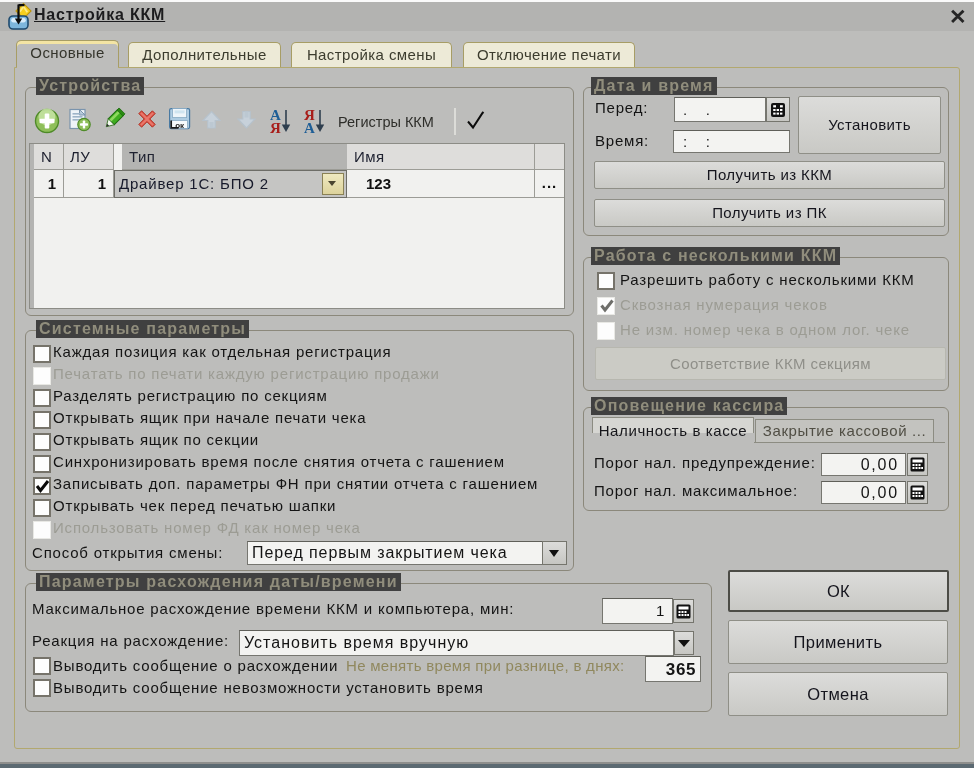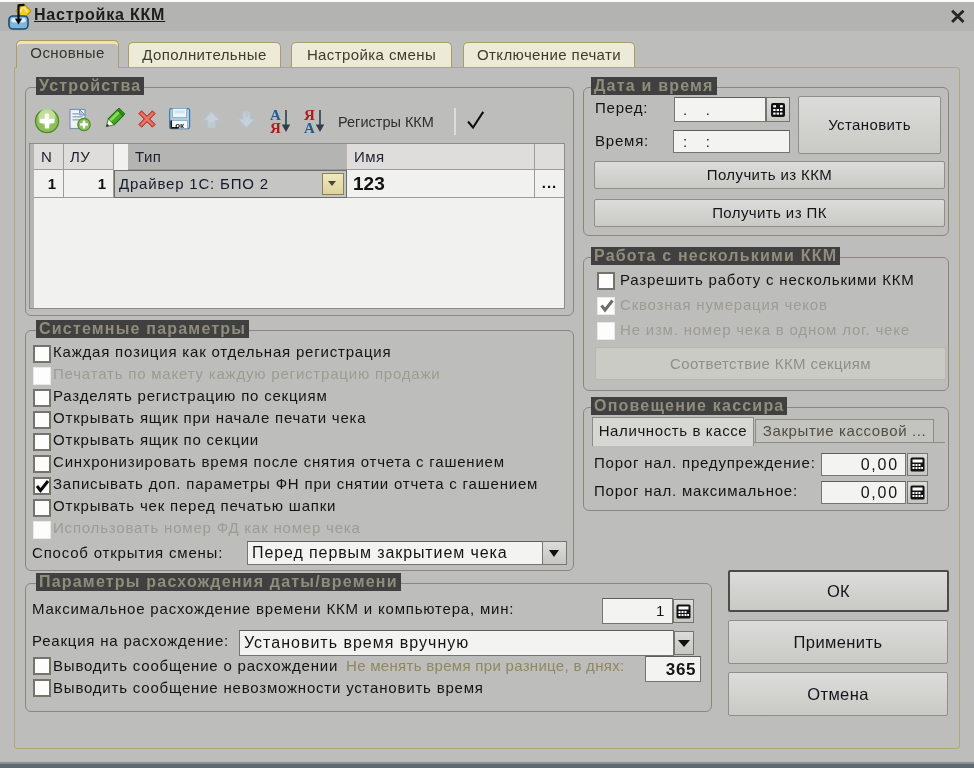--- a/index.html
+++ b/index.html
@@ -128,38 +128,38 @@
   <text x="308" y="23" font-size="14.5" fill="#2e2e2a" font-family="Liberation Sans">Регистры ККМ</text>
   <rect x="424" y="4" width="2" height="27" fill="#dcdcd8"></rect>
   <path d="M438 17.5 L443 23.5 L452.5 9 L453.5 8" stroke="#0c0c0c" stroke-width="2" fill="none"></path>
 </svg>
 
 <div class="abs" style="left:29px;top:143px;width:536px;height:166px;background:#f1f1ef;border:1px solid #8c8c86;"></div>
 <div class="abs" style="left:30px;top:144px;width:4px;height:164px;background:#b4b4b2;"></div>
 
 <div class="abs" style="left:34px;top:144px;width:30px;height:26px;background:#dedddb;border-right:1px solid #9c9c96;border-bottom:1px solid #9c9c96;font-size:15px;letter-spacing:0.4px;color:#1e2130;line-height:26px;padding-left:7px;">N</div>
 <div class="abs" style="left:64px;top:144px;width:50px;height:26px;background:#dedddb;border-right:1px solid #9c9c96;border-bottom:1px solid #9c9c96;font-size:15px;letter-spacing:0.4px;color:#1e2130;line-height:26px;padding-left:6px;">ЛУ</div>
-<div class="abs" style="left:128px;top:144px;width:233px;height:26px;background:#b4b4b2;border-right:1px solid #a21caf;border-bottom:1px solid #9c9c96;font-size:15px;letter-spacing:0.4px;color:#1e2130;line-height:26px;padding-left:7px;">Тип</div>
+<div class="abs" style="left:122px;top:144px;width:233px;height:26px;background:#b4b4b2;border-right:1px solid #a21caf;border-bottom:1px solid #9c9c96;font-size:15px;letter-spacing:0.4px;color:#1e2130;line-height:26px;padding-left:7px;">Тип</div>
 <div class="abs" style="left:347px;top:144px;width:188px;height:26px;background:#dedddb;border-right:1px solid #9c9c96;border-bottom:1px solid #9c9c96;font-size:15px;letter-spacing:0.4px;color:#1e2130;line-height:26px;padding-left:7px;">Имя</div>
 <div class="abs" style="left:535px;top:144px;width:29px;height:26px;background:#dedddb;border-bottom:1px solid #9c9c96;"></div>
 
 <div class="abs" style="left:34px;top:170px;width:30px;height:28px;background:#f1f1ef;border-right:1px solid #9c9c96;border-bottom:1px solid #9c9c96;font-size:15px;font-weight:bold;color:#111;line-height:27px;text-align:right;padding-right:7px;">1</div>
 <div class="abs" style="left:64px;top:170px;width:50px;height:28px;background:#f1f1ef;border-right:1px solid #9c9c96;border-bottom:1px solid #9c9c96;font-size:15px;font-weight:bold;color:#111;line-height:27px;text-align:right;padding-right:7px;">1</div>
 <div class="abs" style="left:114px;top:170px;width:233px;height:28px;background:#c5c5c3;border:1px solid #6d6d67;font-size:15px;letter-spacing:0.8px;color:#16192a;line-height:26px;padding-left:4px;">Драйвер 1С: БПО 2</div>
 <div class="abs" style="left:322px;top:173px;width:22px;height:22px;background:linear-gradient(#efe9c0,#ddd39c);border:1px solid #8a8155;"></div>
 <div class="abs" style="left:328px;top:181px;width:0;height:0;border-left:4.5px solid transparent;border-right:4.5px solid transparent;border-top:5.5px solid #4a4530;"></div>
-<div class="abs" style="left:347px;top:170px;width:188px;height:28px;background:#f1f1ef;border-right:1px solid #9c9c96;border-bottom:1px solid #9c9c96;font-size:19px;font-weight:bold;color:#111;line-height:27px;padding-left:6px;">123</div>
+<div class="abs" style="left:347px;top:170px;width:188px;height:28px;background:#f1f1ef;border-right:1px solid #9c9c96;border-bottom:1px solid #9c9c96;font-size:15px;font-weight:bold;color:#111;line-height:27px;padding-left:19px;">123</div>
 <div class="abs" style="left:535px;top:170px;width:29px;height:28px;background:#f1f1ef;border-bottom:1px solid #9c9c96;font-size:15px;font-weight:bold;color:#111;line-height:25px;text-align:center;letter-spacing:1px;">...</div>
 
 <div class="grp abs" style="left:25px;top:330px;width:549px;height:241px;"></div>
 <div class="grp-title" style="left:36px;top:320px;">Системные параметры</div>
 <div class="cb abs" style="left:33px;top:345px;"></div>
 <div class="lbl abs" style="left:53px;top:343px;">Каждая позиция как отдельная регистрация</div>
 <div class="cb dis abs" style="left:33px;top:367px;"></div>
-<div class="lbl dis abs" style="left:53px;top:365px;">Печатать по макету каждую регистрацию продажи</div>
+<div class="lbl dis abs" style="left:53px;top:365px;">Печатать по печати каждую регистрацию продажи</div>
 <div class="cb abs" style="left:33px;top:389px;"></div>
 <div class="lbl abs" style="left:53px;top:387px;">Разделять регистрацию по секциям</div>
 <div class="cb abs" style="left:33px;top:411px;"></div>
 <div class="lbl abs" style="left:53px;top:409px;">Открывать ящик при начале печати чека</div>
 <div class="cb abs" style="left:33px;top:433px;"></div>
 <div class="lbl abs" style="left:53px;top:431px;">Открывать ящик по секции</div>
 <div class="cb abs" style="left:33px;top:455px;"></div>
 <div class="lbl abs" style="left:53px;top:453px;">Синхронизировать время после снятия отчета с гашением</div>
 <div class="cb abs" style="left:33px;top:477px;"></div>
 <svg class="abs" style="left:35px;top:479px;" width="15" height="15">
@@ -236,21 +236,21 @@
 <svg class="abs" style="left:599px;top:298px;" width="16" height="16">
     <path d="M2.5 7.5 L6 12 L13.5 2.5" stroke="#6e6e6a" stroke-width="3" fill="none"></path>
   </svg>
 <div class="lbl dis abs" style="left:620px;top:296px;">Сквозная нумерация чеков</div>
 <div class="cb dis abs" style="left:597px;top:322px;width:18px;height:18px;"></div>
 <div class="lbl dis abs" style="left:620px;top:321px;">Не изм. номер чека в одном лог. чеке</div>
 <div class="btn dis abs" style="left:595px;top:347px;width:351px;height:33px;line-height:31px;">Соответствие ККМ секциям</div>
 
 <div class="grp abs" style="left:583px;top:407px;width:366px;height:104px;"></div>
 <div class="grp-title" style="left:591px;top:397px;">Оповещение кассира</div>
-<div class="abs" style="left:592px;top:417px;width:162px;height:29px;background:#d6d6d2;border:1px solid #8c8c82;border-bottom:none;font-size:15px;letter-spacing:0.6px;color:#17171b;line-height:25px;text-align:center;">Наличность в кассе</div>
+<div class="abs" style="left:592px;top:417px;width:162px;height:16px;background:#d6d6d2;border:1px solid #8c8c82;border-bottom:none;font-size:15px;letter-spacing:0.6px;color:#17171b;line-height:25px;text-align:center;">Наличность в кассе</div>
 <div class="abs" style="left:755px;top:419px;width:179px;height:23px;background:#c3c3bf;border:1px solid #8c8c82;border-bottom:none;font-size:15px;letter-spacing:0.6px;color:#504e44;line-height:22px;text-align:center;">Закрытие кассовой ...</div>
 <div class="abs" style="left:754px;top:442px;width:191px;height:1px;background:#8c8c82;"></div>
 <div class="lbl abs" style="left:594px;top:454px;">Порог нал. предупреждение:</div>
 <div class="inp abs" style="left:821px;top:453px;width:85px;height:23px;line-height:21px;text-align:right;padding-right:6px;font-size:16px;letter-spacing:1.8px;">0,00</div>
 <div class="sq abs" style="left:907px;top:453px;width:21px;height:23px;"></div>
 <svg class="abs" style="left:910px;top:457px;" width="15" height="15" viewBox="0 0 15 15">
     <rect x="0.5" y="0.5" width="14" height="14" rx="1.5" fill="#111"></rect>
     <rect x="2.5" y="2.5" width="10" height="3" fill="#fff"></rect>
     <g fill="#fff">
       <rect x="2.5" y="7" width="2" height="2"></rect>

